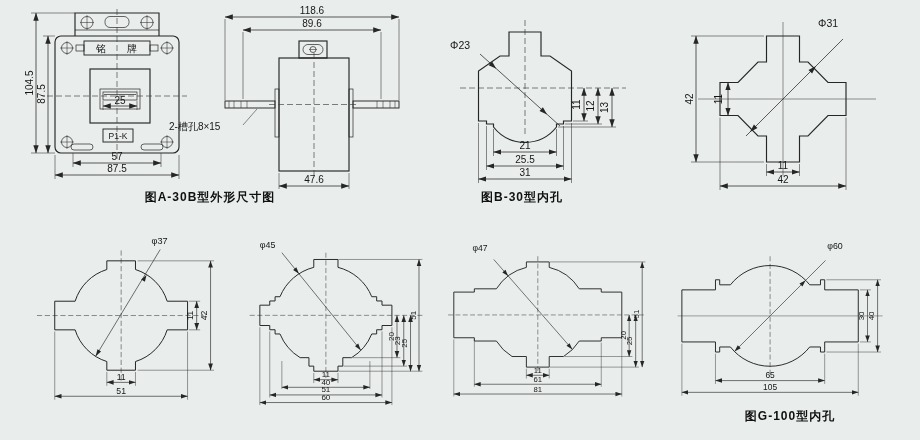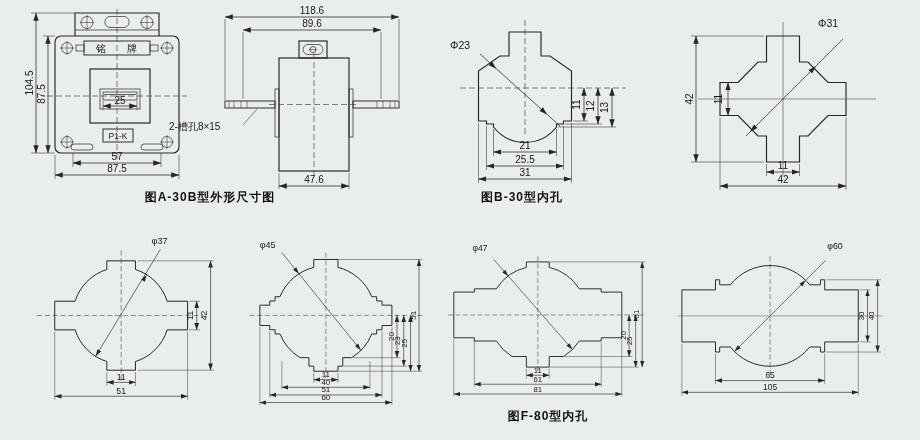--- a/index.html
+++ b/index.html
@@ -376,15 +376,15 @@
     <text class="tm" x="112" y="169">65</text>
     <line class="ext" x1="7" y1="128" x2="7" y2="190"></line>
         <line class="ext" x1="217" y1="128" x2="217" y2="190"></line>
     <line class="dim" x1="7" y1="186" x2="217" y2="186" marker-start="url(#ah)" marker-end="url(#ah)"></line>
     <text class="tm" x="112" y="183">105</text>
   </g>
 </svg>
 
 <div class="cap" style="left:100px;top:189px;width:220px">图A-30B型外形尺寸图</div>
 <div class="cap" style="left:430px;top:189px;width:184px">图B-30型内孔</div>
-<div class="cap" style="left:456px;top:408px;width:184px">图F-80型内孔</div>
+<div class="cap" style="left:698px;top:408px;width:184px">图G-100型内孔</div>
 
 </div>
 
 </body></html>

